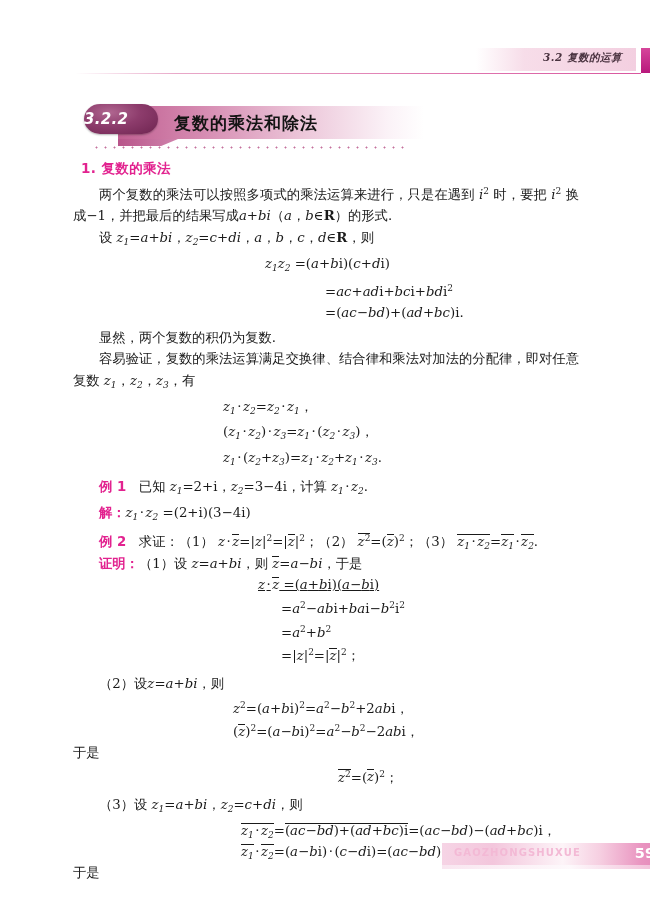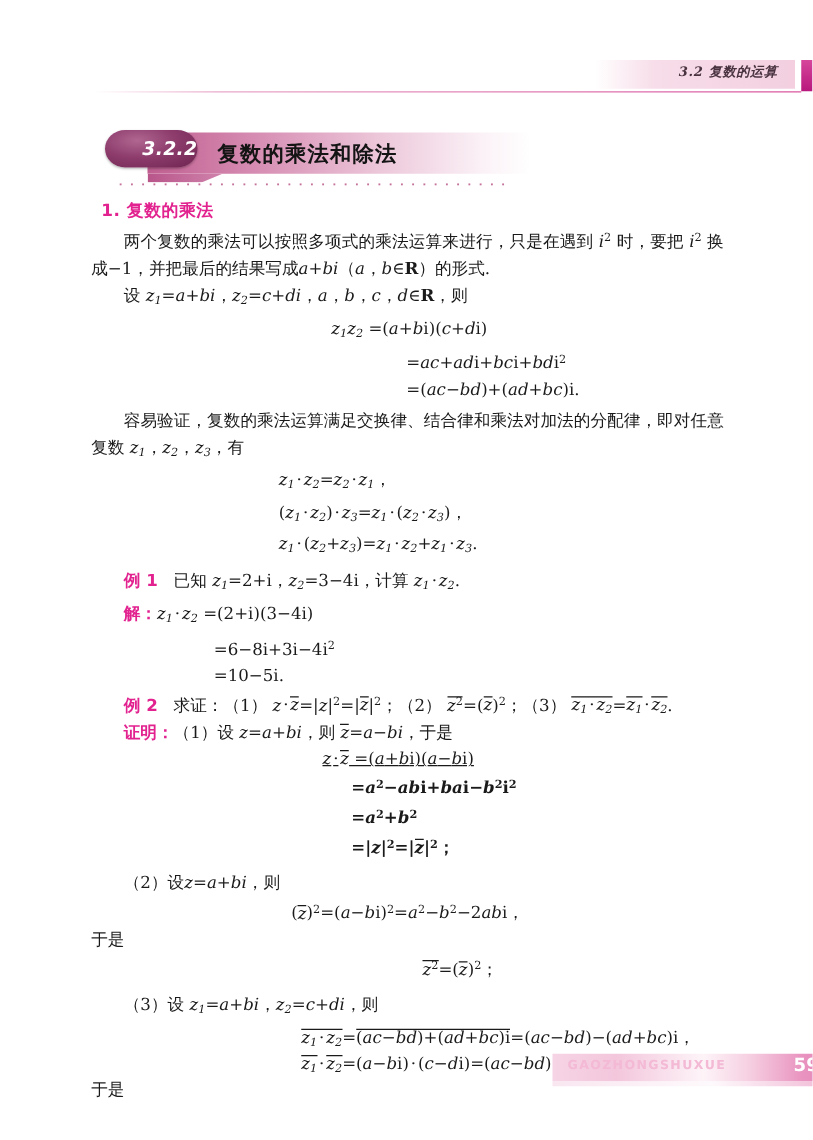--- a/index.html
+++ b/index.html
@@ -91,21 +91,21 @@
     top: 0;
     width: 74px;
     height: 30px;
     border-radius: 16px/15px;
     background: radial-gradient(ellipse at 35% 28%, #b06690 0%, #8d3c6c 45%, #6e2450 100%);
     box-shadow: 0 1px 2px rgba(0,0,0,0.3);
   }
   .sec-badge span {
     position: absolute;
     left: 0; right: 0; top: 6px;
-    text-align: right;
+    text-align: left;
     color: #ffffff;
     font-size: 15px;
     font-weight: bold;
     font-style: italic;
     font-family: "DejaVu Sans", "Liberation Sans", sans-serif;
     letter-spacing: 0.3px;
   }
   .sec-title {
     position: absolute;
     left: 90px;
@@ -158,21 +158,21 @@
   }
   .eq-block {
     margin: 0;
     font-size: 13.3px;
     line-height: 21px;
   }
   .eq-line { display: block; white-space: nowrap; }
   .ind-a { padding-left: 192px; }
   .ind-b { padding-left: 252px; }
   .ind-c { padding-left: 150px; }
-  .ind-d { padding-left: 208px; font-weight: bold; }
+  .ind-d { padding-left: 208px; }
   .ind-e { padding-left: 160px; }
   .ind-g { padding-left: 185px; text-decoration: underline; }
   .ind-h { padding-left: 265px; }
   .ind-i { padding-left: 168px; }
   .plain { text-indent: 0; margin: 0; font-size: 13.3px; line-height: 21.5px; }
   .gap2 { height: 4px; }
   .gap3 { height: 7px; }
 
   i.v { font-style: italic; }
   .sub { font-size: 9px; vertical-align: -0.28em; font-style: italic; }
@@ -251,55 +251,53 @@
   <p class="para">设&nbsp;<i class="v">z</i><span class="sub">1</span>=<i class="v">a</i>+<i class="v">b</i><i class="v">i</i>，<i class="v">z</i><span class="sub">2</span>=<i class="v">c</i>+<i class="v">d</i><i class="v">i</i>，<i class="v">a</i>，<i class="v">b</i>，<i class="v">c</i>，<i class="v">d</i>∈<span class="bold-R">R</span>，则</p>
 
   <div class="eq-block">
     <span class="eq-line ind-a"><i class="v">z</i><span class="sub">1</span><i class="v">z</i><span class="sub">2</span>&nbsp;=(<i class="v">a</i>+<i class="v">b</i>i)(<i class="v">c</i>+<i class="v">d</i>i)</span>
     <span class="eq-line ind-b">=<i class="v">ac</i>+<i class="v">ad</i>i+<i class="v">bc</i>i+<i class="v">bd</i>i<span class="sup">2</span></span>
     <span class="eq-line ind-b">=(<i class="v">ac</i>−<i class="v">bd</i>)+(<i class="v">ad</i>+<i class="v">bc</i>)i.</span>
   </div>
 
   <div class="gap2"></div>
 
+  <p class="para">显然，两个复数的积仍为复数.</p>
 
   <p class="para">容易验证，复数的乘法运算满足交换律、结合律和乘法对加法的分配律，即对任意复数&nbsp;<i class="v">z</i><span class="sub">1</span>，<i class="v">z</i><span class="sub">2</span>，<i class="v">z</i><span class="sub">3</span>，有</p>
 
   <div class="eq-block">
     <span class="eq-line ind-c"><i class="v">z</i><span class="sub">1</span><span class="dotop">·</span><i class="v">z</i><span class="sub">2</span>=<i class="v">z</i><span class="sub">2</span><span class="dotop">·</span><i class="v">z</i><span class="sub">1</span>，</span>
     <span class="eq-line ind-c">(<i class="v">z</i><span class="sub">1</span><span class="dotop">·</span><i class="v">z</i><span class="sub">2</span>)<span class="dotop">·</span><i class="v">z</i><span class="sub">3</span>=<i class="v">z</i><span class="sub">1</span><span class="dotop">·</span>(<i class="v">z</i><span class="sub">2</span><span class="dotop">·</span><i class="v">z</i><span class="sub">3</span>)，</span>
     <span class="eq-line ind-c"><i class="v">z</i><span class="sub">1</span><span class="dotop">·</span>(<i class="v">z</i><span class="sub">2</span>+<i class="v">z</i><span class="sub">3</span>)=<i class="v">z</i><span class="sub">1</span><span class="dotop">·</span><i class="v">z</i><span class="sub">2</span>+<i class="v">z</i><span class="sub">1</span><span class="dotop">·</span><i class="v">z</i><span class="sub">3</span>.</span>
   </div>
 
   <div class="gap2"></div>
 
   <p class="plain" style="padding-left:26px"><span class="lbl">例 1</span>&nbsp;&nbsp;&nbsp;已知&nbsp;<i class="v">z</i><span class="sub">1</span>=2+i，<i class="v">z</i><span class="sub">2</span>=3−4i，计算&nbsp;<i class="v">z</i><span class="sub">1</span><span class="dotop">·</span><i class="v">z</i><span class="sub">2</span>.</p>
 
   <p class="plain" style="padding-left:26px"><span class="lbl">解：</span><i class="v">z</i><span class="sub">1</span><span class="dotop">·</span><i class="v">z</i><span class="sub">2</span>&nbsp;=(2+i)(3−4i)</p>
-  <div class="eq-block">
-    <span class="eq-line" style="padding-left:98px">=6−8i+3i−4i<span class="sup">2</span></span>
-    <span class="eq-line" style="padding-left:98px">=10−5i.</span>
-  </div>
 
   <p class="plain" style="padding-left:26px"><span class="lbl">例 2</span>&nbsp;&nbsp;&nbsp;求证：（1）&nbsp;<i class="v">z</i><span class="dotop">·</span><span class="ovl"><i class="v">z</i></span>=|<i class="v">z</i>|<span class="sup">2</span>=|<span class="ovl"><i class="v">z</i></span>|<span class="sup">2</span>；（2）&nbsp;<span class="ovl"><i class="v">z</i><span class="sup">2</span></span>=(<span class="ovl"><i class="v">z</i></span>)<span class="sup">2</span>；（3）&nbsp;<span class="ovl"><i class="v">z</i><span class="sub">1</span><span class="dotop">·</span><i class="v">z</i><span class="sub">2</span></span>=<span class="ovl"><i class="v">z</i><span class="sub">1</span></span><span class="dotop">·</span><span class="ovl"><i class="v">z</i><span class="sub">2</span></span>.</p>
 
   <p class="plain" style="padding-left:26px"><span class="lbl">证明：</span>（1）设&nbsp;<i class="v">z</i>=<i class="v">a</i>+<i class="v">b</i><i class="v">i</i>，则&nbsp;<span class="ovl"><i class="v">z</i></span>=<i class="v">a</i>−<i class="v">b</i><i class="v">i</i>，于是</p>
 
   <div class="eq-block">
     <span class="eq-line ind-g"><i class="v">z</i><span class="dotop">·</span><span class="ovl"><i class="v">z</i></span>&nbsp;=(<i class="v">a</i>+<i class="v">b</i>i)(<i class="v">a</i>−<i class="v">b</i>i)</span>
     <span class="eq-line ind-d">=<i class="v">a</i><span class="sup">2</span>−<i class="v">ab</i>i+<i class="v">ba</i>i−<i class="v">b</i><span class="sup">2</span>i<span class="sup">2</span></span>
     <span class="eq-line ind-d">=<i class="v">a</i><span class="sup">2</span>+<i class="v">b</i><span class="sup">2</span></span>
     <span class="eq-line ind-d">=|<i class="v">z</i>|<span class="sup">2</span>=|<span class="ovl"><i class="v">z</i></span>|<span class="sup">2</span>；</span>
   </div>
 
   <div class="gap3"></div>
 
   <p class="plain" style="padding-left:26px">（2）设<i class="v">z</i>=<i class="v">a</i>+<i class="v">b</i><i class="v">i</i>，则</p>
 
   <div class="eq-block">
+    <span class="eq-line ind-e"><i class="v">z</i><span class="sup">2</span>=(<i class="v">a</i>+<i class="v">b</i>i)<span class="sup">2</span>=<i class="v">a</i><span class="sup">2</span>−<i class="v">b</i><span class="sup">2</span>+2<i class="v">ab</i>i，</span>
     <span class="eq-line ind-e">(<span class="ovl"><i class="v">z</i></span>)<span class="sup">2</span>=(<i class="v">a</i>−<i class="v">b</i>i)<span class="sup">2</span>=<i class="v">a</i><span class="sup">2</span>−<i class="v">b</i><span class="sup">2</span>−2<i class="v">ab</i>i，</span>
   </div>
 
   <p class="plain">于是</p>
 
   <div class="eq-block">
     <span class="eq-line ind-h"><span class="ovl"><i class="v">z</i><span class="sup">2</span></span>=(<span class="ovl"><i class="v">z</i></span>)<span class="sup">2</span>；</span>
   </div>
 
   <div class="gap3"></div>

